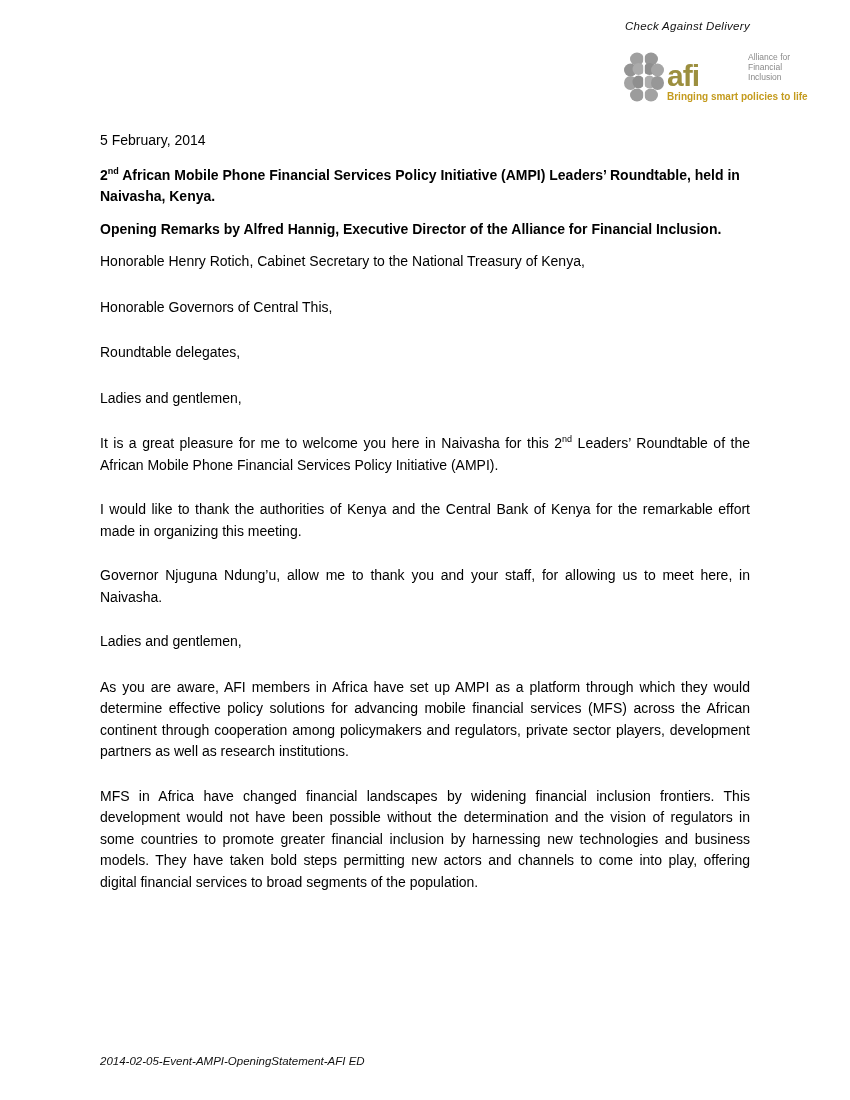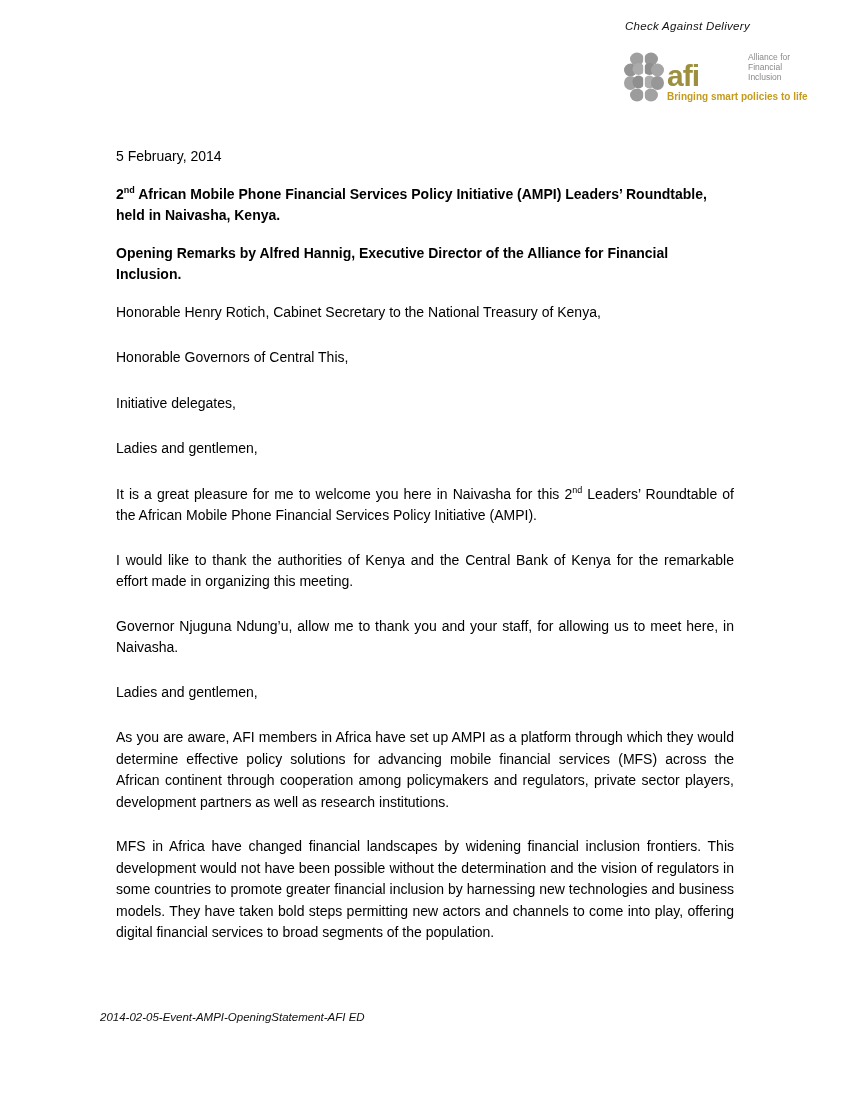--- a/index.html
+++ b/index.html
@@ -15,28 +15,28 @@
   .logo-main { display:flex; align-items:flex-end; }
   .brain { width:40px; height:50px; flex:0 0 auto; }
   .logo-textblock { margin-left:3px; }
   .logo-row { display:flex; align-items:flex-end;gap:45px; }
   .logo-abbr {
     font-size:30px; font-weight:bold; line-height:26px; color:#9c8f3f; letter-spacing:-1px;
   }
   .logo-org { font-size:8.5px; line-height:10px; color:#8a8a8a; margin-left:4px; margin-bottom:7px; }
   .logo-tagline { font-size:10px; font-weight:bold; color:#c49b1e; margin-top:2px; white-space:nowrap; }
   .content { position:absolute; left:100px; top:130px; width:650px; }
-  .content p { margin:16px; font-size:14px; line-height:21.5px; }
+  .content p { margin:0; font-size:14px; line-height:21.5px; }
   .date { margin-bottom:13px !important; }
   .heading { font-weight:bold; margin-bottom:11px !important; }
   .salutation { margin-bottom:24px !important; }
   .body-par { text-align:justify; margin-bottom:23px !important; }
   sup { font-size:9px; line-height:0; vertical-align:super; }
   .footer {
-    position:absolute; left:100px; top:1011px;
+    position:absolute; left:100px; top:1055px;
     font-size:11.5px; font-style:italic; color:#111111;
   }
 </style>
 </head>
 <body>
 
 <div class="page">
 
   <div class="top-note">Check Against Delivery</div>
 
@@ -72,21 +72,21 @@
 
   <div class="content">
     <p class="date">5 February, 2014</p>
 
     <p class="heading"><span>2</span><sup>nd</sup><span> African Mobile Phone Financial Services Policy Initiative (AMPI) Leaders’ Roundtable, held in Naivasha, Kenya.</span></p>
 
     <p class="heading">Opening Remarks by Alfred Hannig, Executive Director of the Alliance for Financial Inclusion.</p>
 
     <p class="salutation">Honorable Henry Rotich, Cabinet Secretary to the National Treasury of Kenya,</p>
     <p class="salutation">Honorable Governors of Central This,</p>
-    <p class="salutation">Initiative delegates,</p>
+    <p class="salutation">Roundtable delegates,</p>
     <p class="salutation">Ladies and gentlemen,</p>
 
     <p class="body-par"><span>It is a great pleasure for me to welcome you here in Naivasha for this 2</span><sup>nd</sup><span> Leaders’ Roundtable of the African Mobile Phone Financial Services Policy Initiative (AMPI).</span></p>
 
     <p class="body-par">I would like to thank the authorities of Kenya and the Central Bank of Kenya for the remarkable effort made in organizing this meeting.</p>
 
     <p class="body-par">Governor Njuguna Ndung’u, allow me to thank you and your staff, for allowing us to meet here, in Naivasha.</p>
 
     <p class="salutation">Ladies and gentlemen,</p>
 

